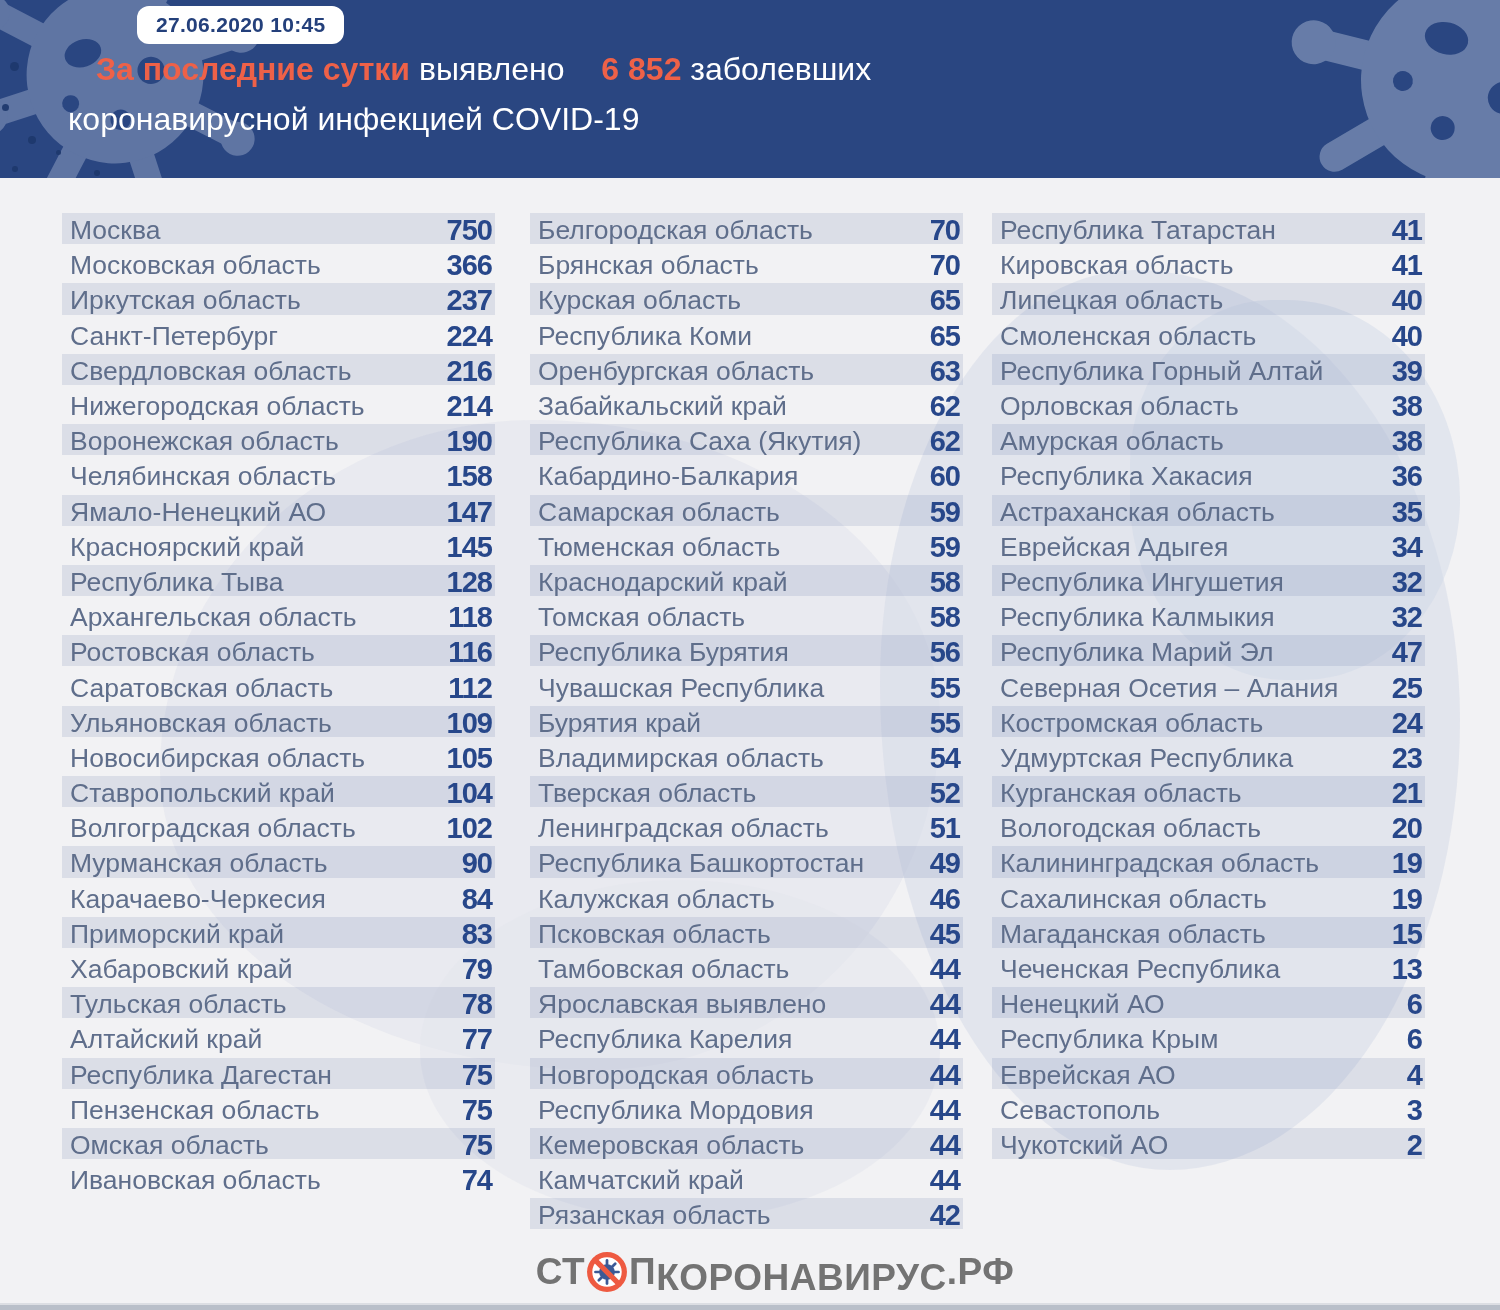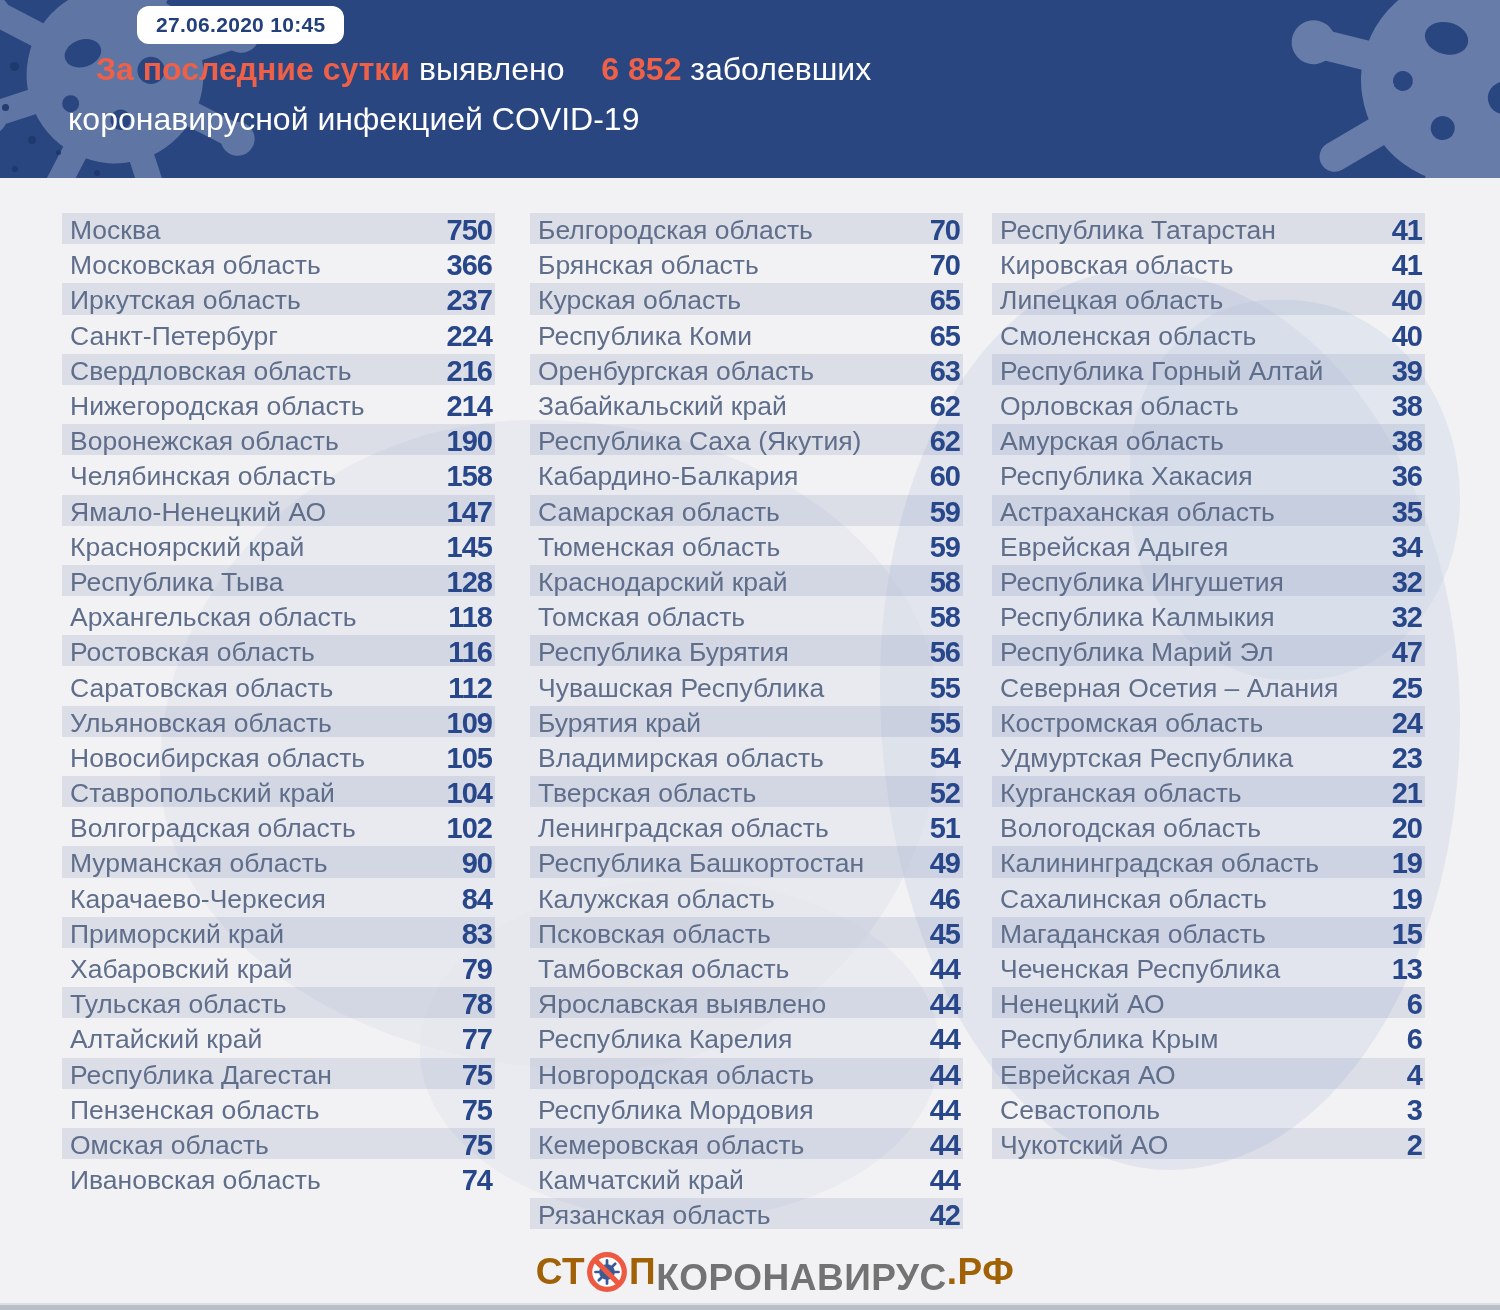--- a/index.html
+++ b/index.html
@@ -36,21 +36,21 @@
   }
   .row .label{font-size:26.5px;color:#5f6e8b;padding-left:8px;white-space:nowrap;}
   .row .value{font-size:29px;font-weight:700;color:#27478a;padding-right:3px;letter-spacing:-1px;}
   
   .footer{
     position:absolute;left:0;top:1245px;width:1500px;height:54px;
     display:flex;align-items:center;justify-content:center;z-index:2;
     transform:translateX(25px);
   }
   .logo{display:flex;align-items:center;font-weight:800;font-size:37px;letter-spacing:.5px;}
-  .logo .or{color:#a16207;}
+  .logo .or{color:#737373;}
   .logo .bl{color:#737373;margin-top:12px;}
   .logo svg{margin:0 1px 0 1px;display:block;}
   .bottom-line{position:absolute;left:0;bottom:0;width:1500px;height:5px;background:#b9bfc9;z-index:5;}
   .bottom-line2{position:absolute;left:0;bottom:5px;width:1500px;height:2px;background:#dcdee3;z-index:5;}
 </style>
 </head>
 <body>
 
 <div class="page">
 

